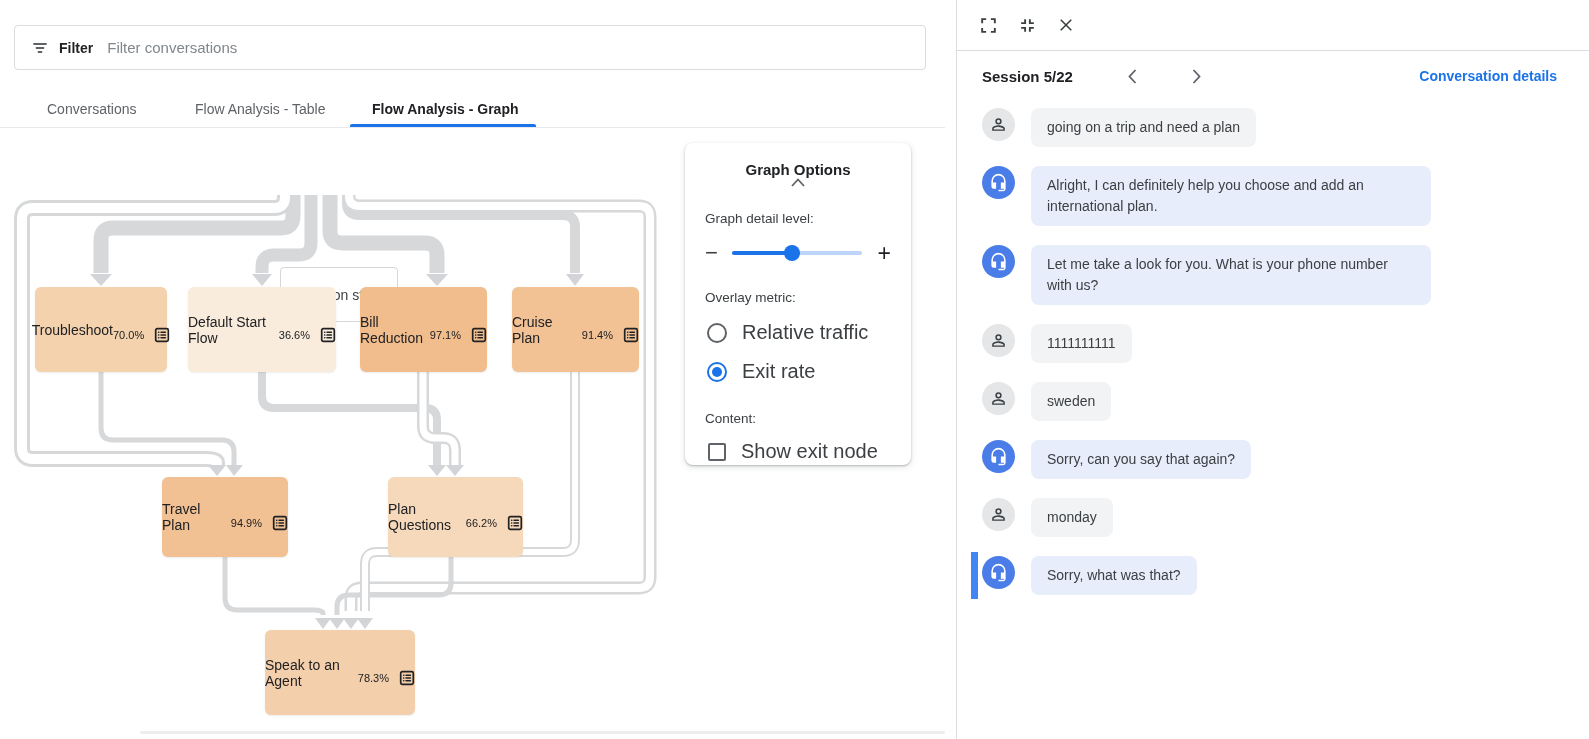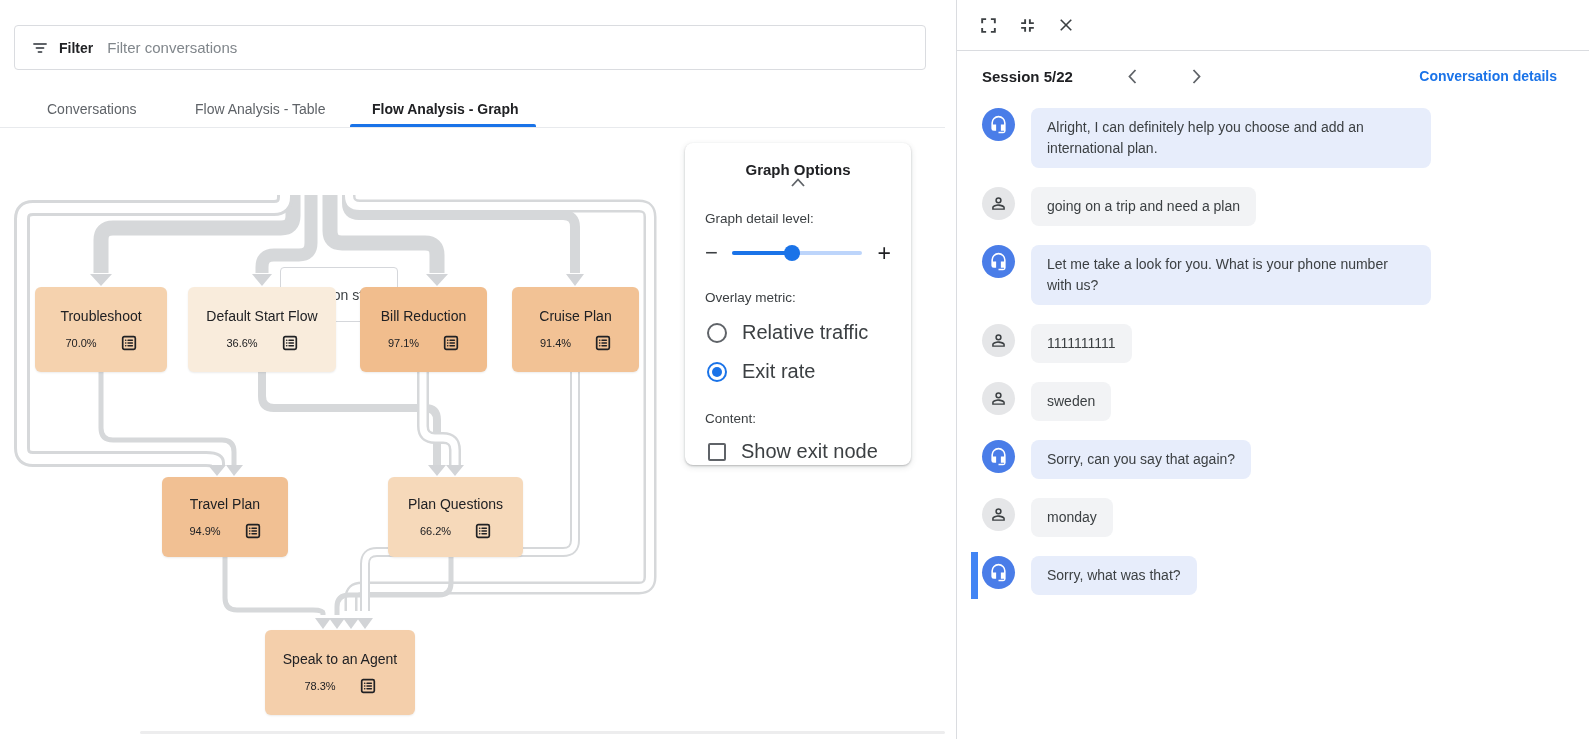--- a/index.html
+++ b/index.html
@@ -13,23 +13,23 @@
   .filter-placeholder{font-size:15px;color:#80868b;}
 
   .tabbar{position:absolute;left:0;top:92px;width:945px;height:35px;border-bottom:1px solid #e8eaed;}
   .tab{position:absolute;top:0;height:34px;line-height:34px;font-size:14px;color:#5f6368;cursor:pointer;white-space:nowrap;}
   .tab.active{color:#202124;font-weight:bold;}
   .tab-underline{position:absolute;left:350px;top:32px;width:186px;height:3px;background:#1a73e8;border-radius:2px 2px 0 0;}
 
   
   .graph-area{position:absolute;left:0;top:128px;width:945px;height:611px;}
   .edges-svg{position:absolute;left:0;top:-128px;width:945px;height:739px;}
-  .flow-node{position:absolute;border-radius:6px;box-sizing:border-box;display:flex;flex-direction:column;align-items:center;justify-content:center;cursor:pointer;box-shadow:0 1px 2px rgba(0,0,0,.08);}
+  .flow-node{position:absolute;border-radius:6px;box-sizing:border-box;display:flex;align-items:center;justify-content:center;cursor:pointer;box-shadow:0 1px 2px rgba(0,0,0,.08);}
   .fn-title{font-size:14px;color:#202124;}
-  .fn-meta{display:flex;align-items:center;gap:24px;margin-top:11px;}
+  .fn-meta{display:flex;align-items:center;gap:10px;margin-top:11px;}
   .fn-pct{font-size:11px;color:#202124;}
   .fn-icon{display:flex;align-items:center;cursor:pointer;}
   .start-node{position:absolute;left:280px;top:139px;width:118px;height:55px;background:#fff;border:1px solid #d5d7db;border-radius:4px;display:flex;align-items:center;justify-content:center;font-size:14px;color:#3c4043;box-sizing:border-box;}
   .bottom-scroll-hint{position:absolute;left:140px;top:731px;width:805px;height:3px;background:#ededee;border-radius:2px;}
 
   
   .options-card{position:absolute;left:685px;top:143px;width:226px;height:322px;background:#fff;border-radius:8px;box-shadow:0 1px 2px rgba(60,64,67,.3),0 2px 6px rgba(60,64,67,.15);box-sizing:border-box;padding:18px 20px;}
   .oc-title-row{display:flex;align-items:center;justify-content:space-between;flex-direction:column;}
   .oc-title{font-size:15px;font-weight:bold;color:#202124;}
   .oc-collapse{cursor:pointer;display:flex;align-items:center;}
@@ -368,36 +368,36 @@
       <span class="nav-chevron nav-next">
         <svg width="9" height="15" viewBox="0 0 9 15">
             <polyline points="1.5,1 7.5,7.5 1.5,14" fill="none" stroke="currentColor" stroke-width="1.8"></polyline>
           </svg>
       </span>
       <span class="details-link">Conversation details</span>
     </div>
 
     <div class="messages">
 
+      <div class="msg-row user">
+        <span class="avatar user">
+            <svg width="19" height="19" viewBox="0 0 24 24" fill="#3c4043">
+              <path d="M12 5.9a2.1 2.1 0 1 1 0 4.2 2.1 2.1 0 0 1 0-4.2m0-1.9a4 4 0 1 0 0 8 4 4 0 0 0 0-8zm0 11c2.97 0 6.1 1.46 6.1 2.1v1.1H5.9V17c0-.64 3.13-2.1 6.1-2.1m0-1.9c-2.67 0-8 1.34-8 4v3h16v-3c0-2.66-5.33-4-8-4z"></path>
+            </svg>
+          </span>
+        <div class="bubble">going on a trip and need a plan</div>
+      </div>
+
       <div class="msg-row bot">
         <span class="avatar bot">
             <svg width="19" height="19" viewBox="0 0 24 24" fill="#ffffff">
               <path d="M12 1a9 9 0 0 0-9 9v7a3 3 0 0 0 3 3h3v-8H5v-2a7 7 0 0 1 14 0v2h-4v8h4v1h-7v2h6a3 3 0 0 0 3-3V10a9 9 0 0 0-9-9z"></path>
             </svg>
           </span>
         <div class="bubble">Alright, I can definitely help you choose and add an international plan.</div>
-      </div>
-
-      <div class="msg-row user">
-        <span class="avatar user">
-            <svg width="19" height="19" viewBox="0 0 24 24" fill="#3c4043">
-              <path d="M12 5.9a2.1 2.1 0 1 1 0 4.2 2.1 2.1 0 0 1 0-4.2m0-1.9a4 4 0 1 0 0 8 4 4 0 0 0 0-8zm0 11c2.97 0 6.1 1.46 6.1 2.1v1.1H5.9V17c0-.64 3.13-2.1 6.1-2.1m0-1.9c-2.67 0-8 1.34-8 4v3h16v-3c0-2.66-5.33-4-8-4z"></path>
-            </svg>
-          </span>
-        <div class="bubble">going on a trip and need a plan</div>
       </div>
 
       <div class="msg-row bot">
         <span class="avatar bot">
             <svg width="19" height="19" viewBox="0 0 24 24" fill="#ffffff">
               <path d="M12 1a9 9 0 0 0-9 9v7a3 3 0 0 0 3 3h3v-8H5v-2a7 7 0 0 1 14 0v2h-4v8h4v1h-7v2h6a3 3 0 0 0 3-3V10a9 9 0 0 0-9-9z"></path>
             </svg>
           </span>
         <div class="bubble">Let me take a look for you. What is your phone number with us?</div>
       </div>

